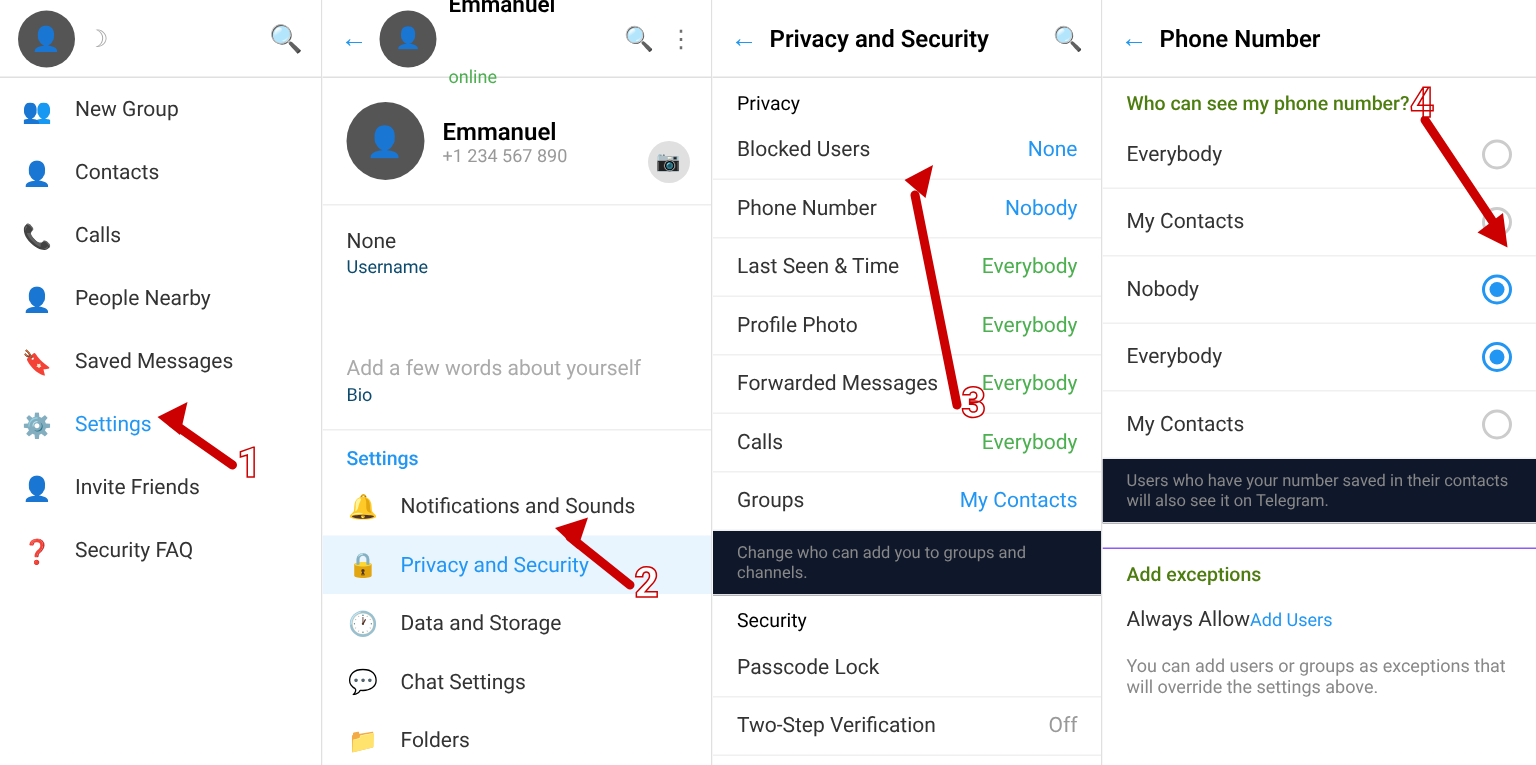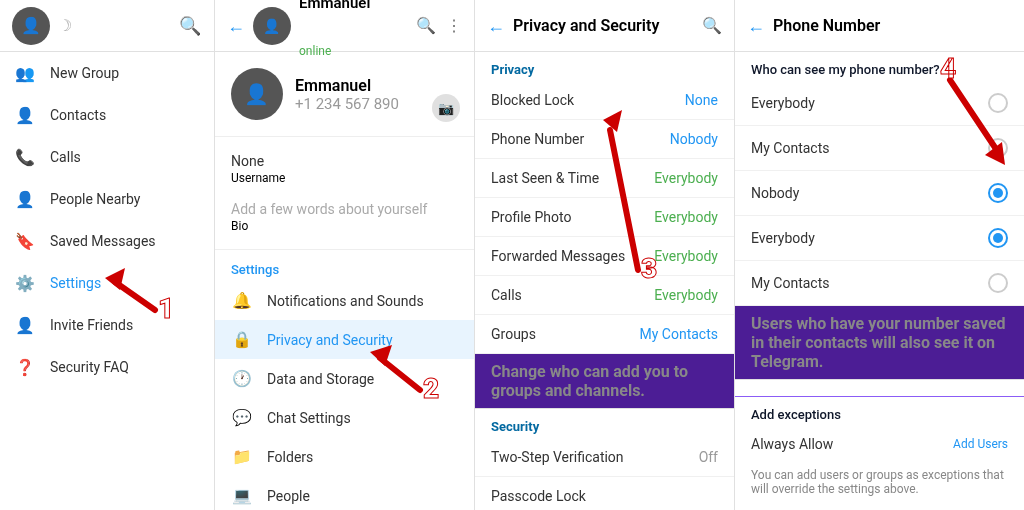--- a/index.html
+++ b/index.html
@@ -93,33 +93,33 @@
       position: relative;
     }
     .account-avatar {
       width: 52px; height: 52px; border-radius: 50%;
       background: #555;
       display: flex; align-items: center; justify-content: center;
       color: #fff; font-size: 20px; flex-shrink: 0;
     }
     .account-info { flex: 1; }
     .account-name { font-size: 16px; font-weight: 600; }
-    .account-phone { font-size: 15px; color: #999; }
+    .account-phone { font-size: 12px; color: #999; }
     .camera-btn {
       position: absolute; right: 14px; bottom: 14px;
       width: 28px; height: 28px; border-radius: 50%;
       background: #e0e0e0; display: flex; align-items: center;
       justify-content: center; color: #555; font-size: 13px;
       cursor: pointer;
     }
     .account-fields { padding: 8px 0; border-bottom: 1px solid #eee; }
     .account-field { padding: 8px 16px; }
     .account-field-value { font-size: 14px; color: #333; }
-    .account-field-label { font-size: 12px; color: #000000; margin-top: 2px; }
-    .account-field-bio .bio-placeholder { color: #aaa; font-size: 14px; }
+    .account-field-label { font-size: 12px; color: #0c4a6e; margin-top: 2px; }
+    .account-field-bio .bio-placeholder { color: #aaa; font-size: 14px; margin-top: 37px; }
 
     
     .panel-privacy {
       width: 260px;
       height: 510px;
       background: #fff;
       border-right: 1px solid #e0e0e0;
       display: flex;
       flex-direction: column;
     }
@@ -128,76 +128,75 @@
       background: #fff;
       border-bottom: 1px solid #e0e0e0;
       display: flex;
       align-items: center;
       padding: 0 12px;
       gap: 8px;
     }
     .panel-back { color: #2196F3; font-size: 18px; cursor: pointer; }
     .panel-title { font-size: 16px; font-weight: 600; color: #000; flex: 1; }
     .panel-search-icon { color: #707070; font-size: 16px; }
-    .privacy-section-title { font-size: 13px; color: #0369a1; padding: 10px 16px 4px; font-weight: 700; }
+    .privacy-section-title { font-size: 13px; color: #000000; padding: 10px 16px 4px; font-weight: 400; }
     .privacy-item {
       display: flex; justify-content: space-between;
       align-items: center; padding: 11px 16px;
       cursor: pointer; font-size: 14px; color: #333;
       border-bottom: 1px solid #f0f0f0;
     }
     .privacy-item-value { color: #2196F3; font-size: 14px; }
     .privacy-item-value.green { color: #4CAF50; }
     .privacy-item-value.contacts { color: #2196F3; }
     .tooltip-box {
-      background: #4c1d95;
+      background: #0f172a;
       padding: 8px 16px;
-      font-size: 16px;
+      font-size: 11px;
       color: #888;
       border-bottom: 1px solid #e0e0e0;
-      font-weight: bold;
     }
     .security-item {
       display: flex; justify-content: space-between;
       align-items: center; padding: 11px 16px;
       cursor: pointer; font-size: 14px; color: #333;
       border-bottom: 1px solid #f0f0f0;
     }
     .security-item-value { color: #999; font-size: 14px; }
 
     
     .panel-phone {
       width: 289px;
       height: 510px;
       background: #fff;
       display: flex;
       flex-direction: column;
     }
-    .phone-section-title { font-size: 13px; color: #0f172a; padding: 10px 16px 4px; font-weight: 500; }
+    .phone-section-title { font-size: 13px; color: #4d7c0f; padding: 10px 16px 4px; font-weight: 500; }
     .radio-item {
       display: flex; justify-content: space-between;
       align-items: center; padding: 12px 16px;
       cursor: pointer; font-size: 14px; color: #333;
       border-bottom: 1px solid #f0f0f0;
     }
     .radio-circle {
       width: 20px; height: 20px; border-radius: 50%;
       border: 2px solid #ccc;
       display: flex; align-items: center; justify-content: center;
     }
     .radio-circle.selected { border-color: #2196F3; }
     .radio-circle.selected::after {
       content: ''; width: 10px; height: 10px;
       border-radius: 50%; background: #2196F3;
     }
     .exceptions-section { border-top: 1px solid #8b5cf6; margin-top: 16px; }
     .add-users-link { color: #2196F3; font-size: 12px; cursor: pointer; }
     .exceptions-note { font-size: 12px; color: #888; padding: 6px 16px 10px; }
     .always-allow-row {
-      display: flex; justify-content: space-between;
+      display: flex; 
       align-items: center; padding: 10px 16px;
     }
     .always-allow-label { font-size: 14px; color: #333; }
 
     
     .arrows-overlay {
       position: fixed; top: 0; left: 0;
       width: 1024px; height: 510px;
       pointer-events: none;
       z-index: 100;
@@ -313,21 +312,21 @@
 
 <div class="panel-privacy">
   <div class="panel-header">
     <span class="panel-back">←</span>
     <span class="panel-title">Privacy and Security</span>
     <span class="panel-search-icon">🔍</span>
   </div>
   <div style="flex:1; overflow-y:auto;">
     <div class="privacy-section-title">Privacy</div>
     <div class="privacy-item">
-      <span>Blocked Lock</span>
+      <span>Blocked Users</span>
       <span class="privacy-item-value">None</span>
     </div>
     <div class="privacy-item">
       <span>Phone Number</span>
       <span class="privacy-item-value">Nobody</span>
     </div>
     <div class="privacy-item">
       <span>Last Seen &amp; Time</span>
       <span class="privacy-item-value green">Everybody</span>
     </div>
@@ -343,26 +342,26 @@
       <span>Calls</span>
       <span class="privacy-item-value green">Everybody</span>
     </div>
     <div class="privacy-item">
       <span>Groups</span>
       <span class="privacy-item-value contacts">My Contacts</span>
     </div>
     <div class="tooltip-box">Change who can add you to groups and channels.</div>
     <div class="privacy-section-title">Security</div>
     <div class="security-item">
+      <span>Passcode Lock</span>
+      <span class="security-item-value"></span>
+    </div>
+    <div class="security-item">
       <span>Two-Step Verification</span>
       <span class="security-item-value">Off</span>
-    </div>
-    <div class="security-item">
-      <span>Passcode Lock</span>
-      <span class="security-item-value"></span>
     </div>
     <div class="security-item">
 
       <span class="security-item-value"></span>
     </div>
 
   </div>
 </div>
 
 <div class="panel-phone">

